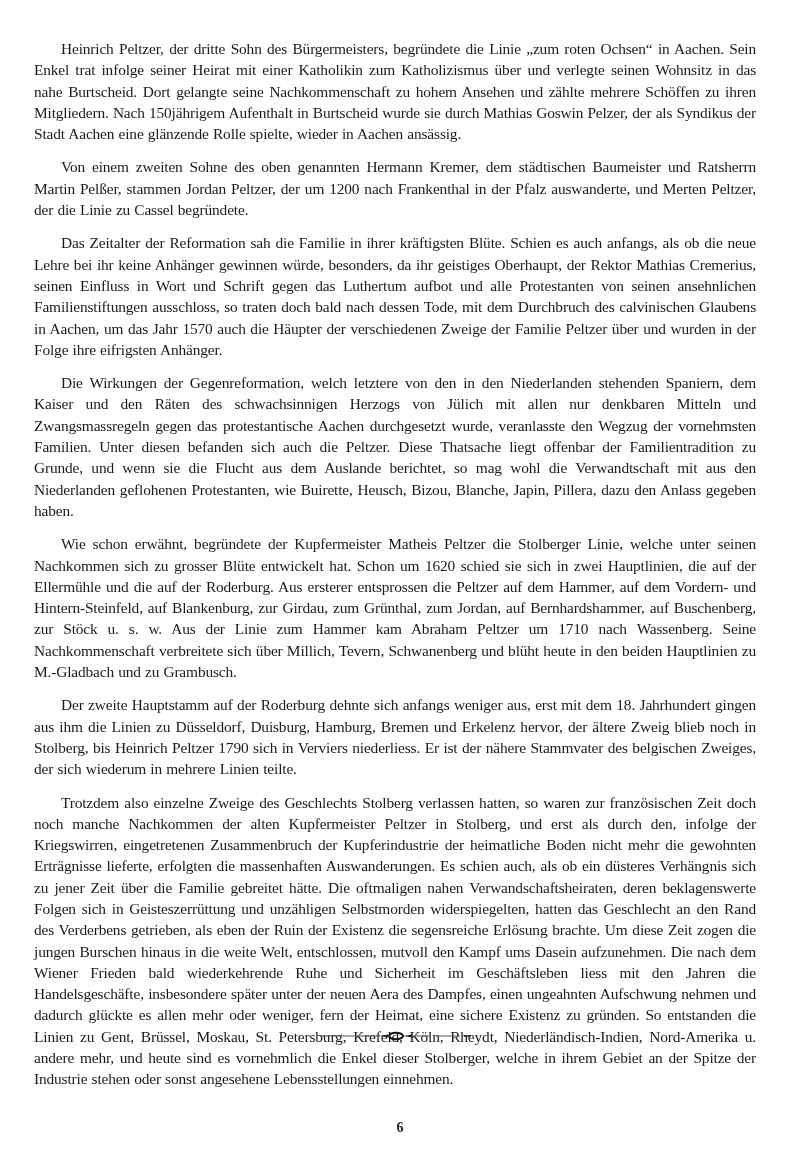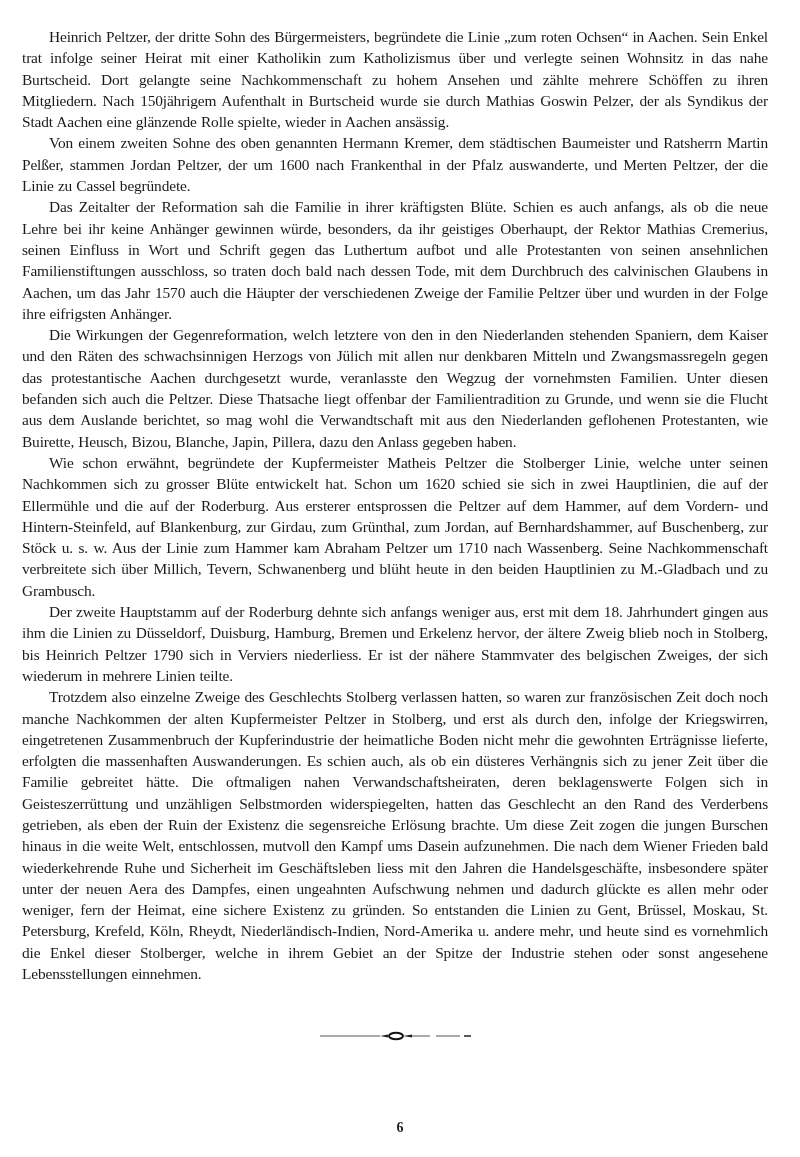--- a/index.html
+++ b/index.html
@@ -11,21 +11,21 @@
     font-family: "Liberation Serif", "DejaVu Serif", serif;
     color: #1a1a1a;
   }
   .page {
     position: absolute;
     left: 22px;
     top: 26px;
     width: 746px;
   }
   .para {
-    margin: 0;
+    margin: 12px;
     font-size: 15.4px;
     line-height: 21.3px;
     text-align: justify;
     text-indent: 27px;
     letter-spacing: -0.15px;
     word-spacing: 0.5px;
     font-stretch: condensed;
     transform-origin: left top;
   }
   .ornament {
@@ -44,21 +44,21 @@
     font-size: 14px;
     font-weight: bold;
     color: #222;
   }
 </style>
 </head>
 <body>
 
 <div class="page">
   <p class="para">Heinrich Peltzer, der dritte Sohn des Bürgermeisters, begründete die Linie „zum roten Ochsen“ in Aachen. Sein Enkel trat infolge seiner Heirat mit einer Katholikin zum Katholizismus über und verlegte seinen Wohnsitz in das nahe Burtscheid. Dort gelangte seine Nachkommenschaft zu hohem Ansehen und zählte mehrere Schöffen zu ihren Mitgliedern. Nach 150jährigem Aufenthalt in Burtscheid wurde sie durch Mathias Goswin Pelzer, der als Syndikus der Stadt Aachen eine glänzende Rolle spielte, wieder in Aachen ansässig.</p>
-  <p class="para">Von einem zweiten Sohne des oben genannten Hermann Kremer, dem städtischen Baumeister und Ratsherrn Martin Pelßer, stammen Jordan Peltzer, der um 1600 nach Frankenthal in der Pfalz auswanderte, und Merten Peltzer, der die Linie zu Cassel begründete.</p>
+  <p class="para">Von einem zweiten Sohne des oben genannten Hermann Kremer, dem städtischen Baumeister und Ratsherrn Martin Pelßer, stammen Jordan Peltzer, der um 1200 nach Frankenthal in der Pfalz auswanderte, und Merten Peltzer, der die Linie zu Cassel begründete.</p>
   <p class="para">Das Zeitalter der Reformation sah die Familie in ihrer kräftigsten Blüte. Schien es auch anfangs, als ob die neue Lehre bei ihr keine Anhänger gewinnen würde, besonders, da ihr geistiges Oberhaupt, der Rektor Mathias Cremerius, seinen Einfluss in Wort und Schrift gegen das Luthertum aufbot und alle Protestanten von seinen ansehnlichen Familienstiftungen ausschloss, so traten doch bald nach dessen Tode, mit dem Durchbruch des calvinischen Glaubens in Aachen, um das Jahr 1570 auch die Häupter der verschiedenen Zweige der Familie Peltzer über und wurden in der Folge ihre eifrigsten Anhänger.</p>
   <p class="para">Die Wirkungen der Gegenreformation, welch letztere von den in den Niederlanden stehenden Spaniern, dem Kaiser und den Räten des schwachsinnigen Herzogs von Jülich mit allen nur denkbaren Mitteln und Zwangsmassregeln gegen das protestantische Aachen durchgesetzt wurde, veranlasste den Wegzug der vornehmsten Familien. Unter diesen befanden sich auch die Peltzer. Diese Thatsache liegt offenbar der Familientradition zu Grunde, und wenn sie die Flucht aus dem Auslande berichtet, so mag wohl die Verwandtschaft mit aus den Niederlanden geflohenen Protestanten, wie Buirette, Heusch, Bizou, Blanche, Japin, Pillera, dazu den Anlass gegeben haben.</p>
   <p class="para">Wie schon erwähnt, begründete der Kupfermeister Matheis Peltzer die Stolberger Linie, welche unter seinen Nachkommen sich zu grosser Blüte entwickelt hat. Schon um 1620 schied sie sich in zwei Hauptlinien, die auf der Ellermühle und die auf der Roderburg. Aus ersterer entsprossen die Peltzer auf dem Hammer, auf dem Vordern- und Hintern-Steinfeld, auf Blankenburg, zur Girdau, zum Grünthal, zum Jordan, auf Bernhardshammer, auf Buschenberg, zur Stöck u. s. w. Aus der Linie zum Hammer kam Abraham Peltzer um 1710 nach Wassenberg. Seine Nachkommenschaft verbreitete sich über Millich, Tevern, Schwanenberg und blüht heute in den beiden Hauptlinien zu M.-Gladbach und zu Grambusch.</p>
   <p class="para">Der zweite Hauptstamm auf der Roderburg dehnte sich anfangs weniger aus, erst mit dem 18. Jahrhundert gingen aus ihm die Linien zu Düsseldorf, Duisburg, Hamburg, Bremen und Erkelenz hervor, der ältere Zweig blieb noch in Stolberg, bis Heinrich Peltzer 1790 sich in Verviers niederliess. Er ist der nähere Stammvater des belgischen Zweiges, der sich wiederum in mehrere Linien teilte.</p>
   <p class="para">Trotzdem also einzelne Zweige des Geschlechts Stolberg verlassen hatten, so waren zur französischen Zeit doch noch manche Nachkommen der alten Kupfermeister Peltzer in Stolberg, und erst als durch den, infolge der Kriegswirren, eingetretenen Zusammenbruch der Kupferindustrie der heimatliche Boden nicht mehr die gewohnten Erträgnisse lieferte, erfolgten die massenhaften Auswanderungen. Es schien auch, als ob ein düsteres Verhängnis sich zu jener Zeit über die Familie gebreitet hätte. Die oftmaligen nahen Verwandschaftsheiraten, deren beklagenswerte Folgen sich in Geisteszerrüttung und unzähligen Selbstmorden widerspiegelten, hatten das Geschlecht an den Rand des Verderbens getrieben, als eben der Ruin der Existenz die segensreiche Erlösung brachte. Um diese Zeit zogen die jungen Burschen hinaus in die weite Welt, entschlossen, mutvoll den Kampf ums Dasein aufzunehmen. Die nach dem Wiener Frieden bald wiederkehrende Ruhe und Sicherheit im Geschäftsleben liess mit den Jahren die Handelsgeschäfte, insbesondere später unter der neuen Aera des Dampfes, einen ungeahnten Aufschwung nehmen und dadurch glückte es allen mehr oder weniger, fern der Heimat, eine sichere Existenz zu gründen. So entstanden die Linien zu Gent, Brüssel, Moskau, St. Petersburg, Krefeld, Köln, Rheydt, Niederländisch-Indien, Nord-Amerika u. andere mehr, und heute sind es vornehmlich die Enkel dieser Stolberger, welche in ihrem Gebiet an der Spitze der Industrie stehen oder sonst angesehene Lebensstellungen einnehmen.</p>
 </div>
 
 <svg class="ornament" viewBox="0 0 155 12" xmlns="http://www.w3.org/2000/svg">
   <line x1="2" y1="6" x2="62" y2="6" stroke="#555" stroke-width="1"></line>
   <path d="M62 6 L70 4.5 L70 7.5 Z" fill="#222"></path>

